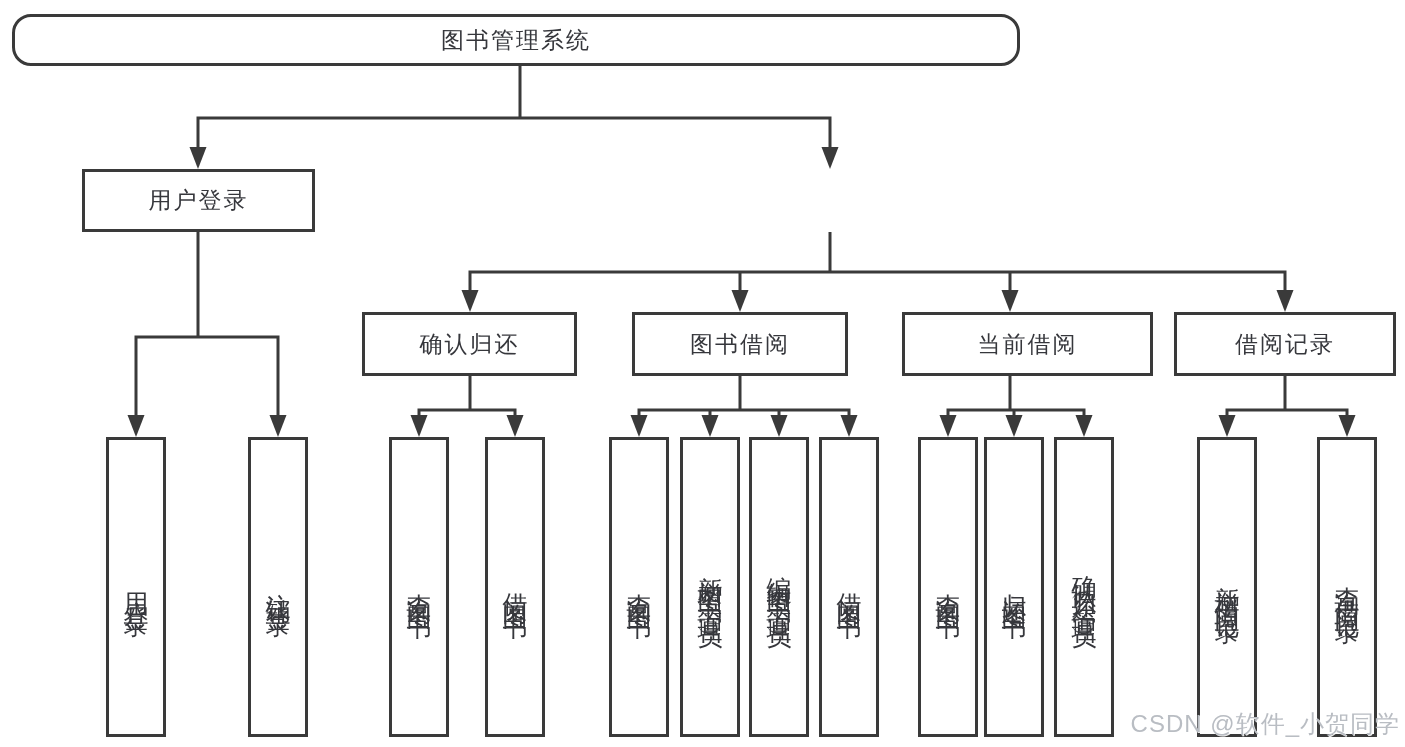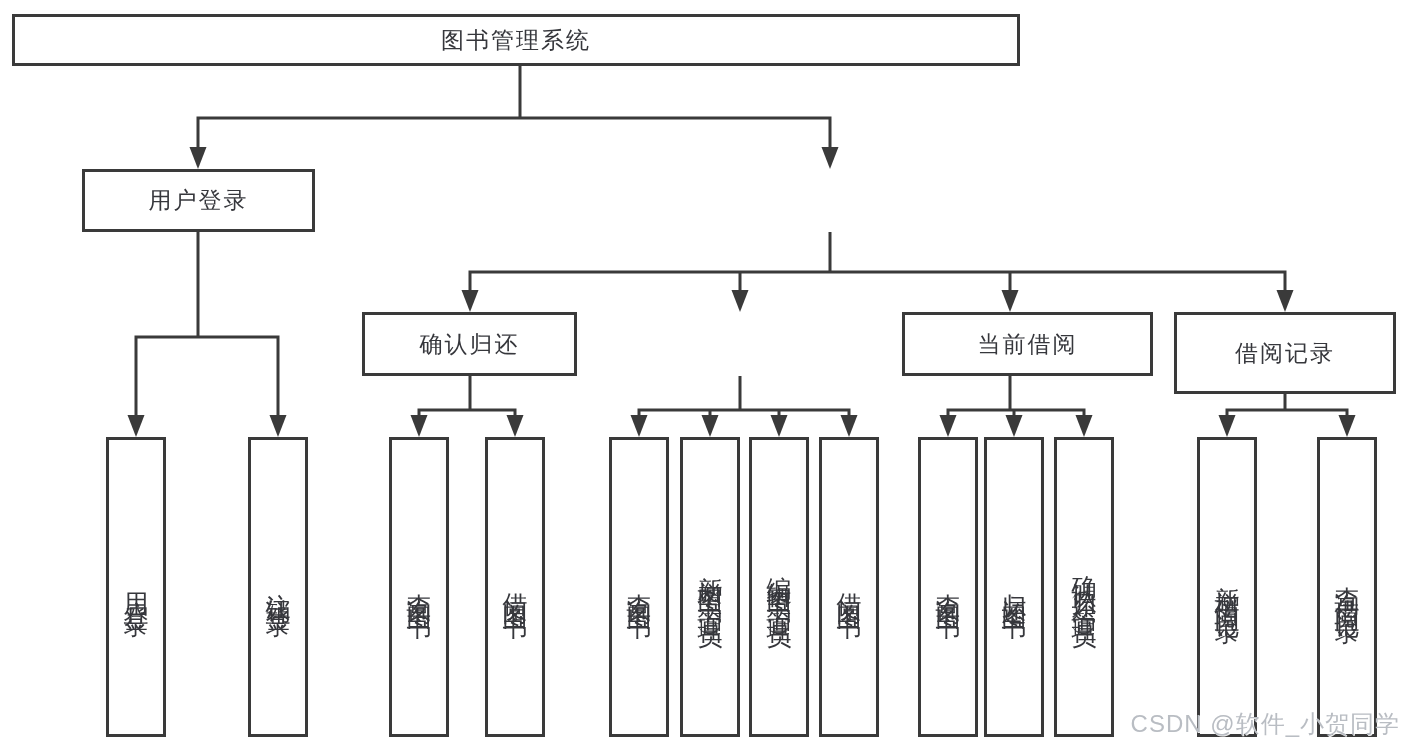--- a/index.html
+++ b/index.html
@@ -63,35 +63,38 @@
       <polygon points="779,437 770.5,415 787.5,415"></polygon>
       <polygon points="849,437 840.5,415 857.5,415"></polygon>
       <polygon points="948,437 939.5,415 956.5,415"></polygon>
       <polygon points="1014,437 1005.5,415 1022.5,415"></polygon>
       <polygon points="1084,437 1075.5,415 1092.5,415"></polygon>
       <polygon points="1227,437 1218.5,415 1235.5,415"></polygon>
       <polygon points="1347,437 1338.5,415 1355.5,415"></polygon>
     </g>
   </svg>
 
-  <div class="node hnode" style="left:12px;top:14px;width:1008px;height:52px;">
+  <div class="node hnode" style="left:12px;top:14px;width:1008px;height:52px;border-radius:19px;">
     <span>图书管理系统</span>
   </div>
 
   <div class="node hnode" style="left:82px;top:169px;width:233px;height:63px;">
     <span>用户登录</span>
   </div>
 
   <div class="node hnode" style="left:362px;top:312px;width:215px;height:64px;">
     <span>确认归还</span>
   </div>
+  <div class="node hnode" style="left:632px;top:312px;width:216px;height:64px;">
+    <span>图书借阅</span>
+  </div>
   <div class="node hnode" style="left:902px;top:312px;width:251px;height:64px;">
     <span>当前借阅</span>
   </div>
-  <div class="node hnode" style="left:1174px;top:312px;width:222px;height:82px;">
+  <div class="node hnode" style="left:1174px;top:312px;width:222px;height:64px;">
     <span>借阅记录</span>
   </div>
 
   <div class="node leaf" style="left:106px;">
     <span>用户登录</span>
   </div>
   <div class="node leaf" style="left:248px;">
     <span>注销登录</span>
   </div>
 

